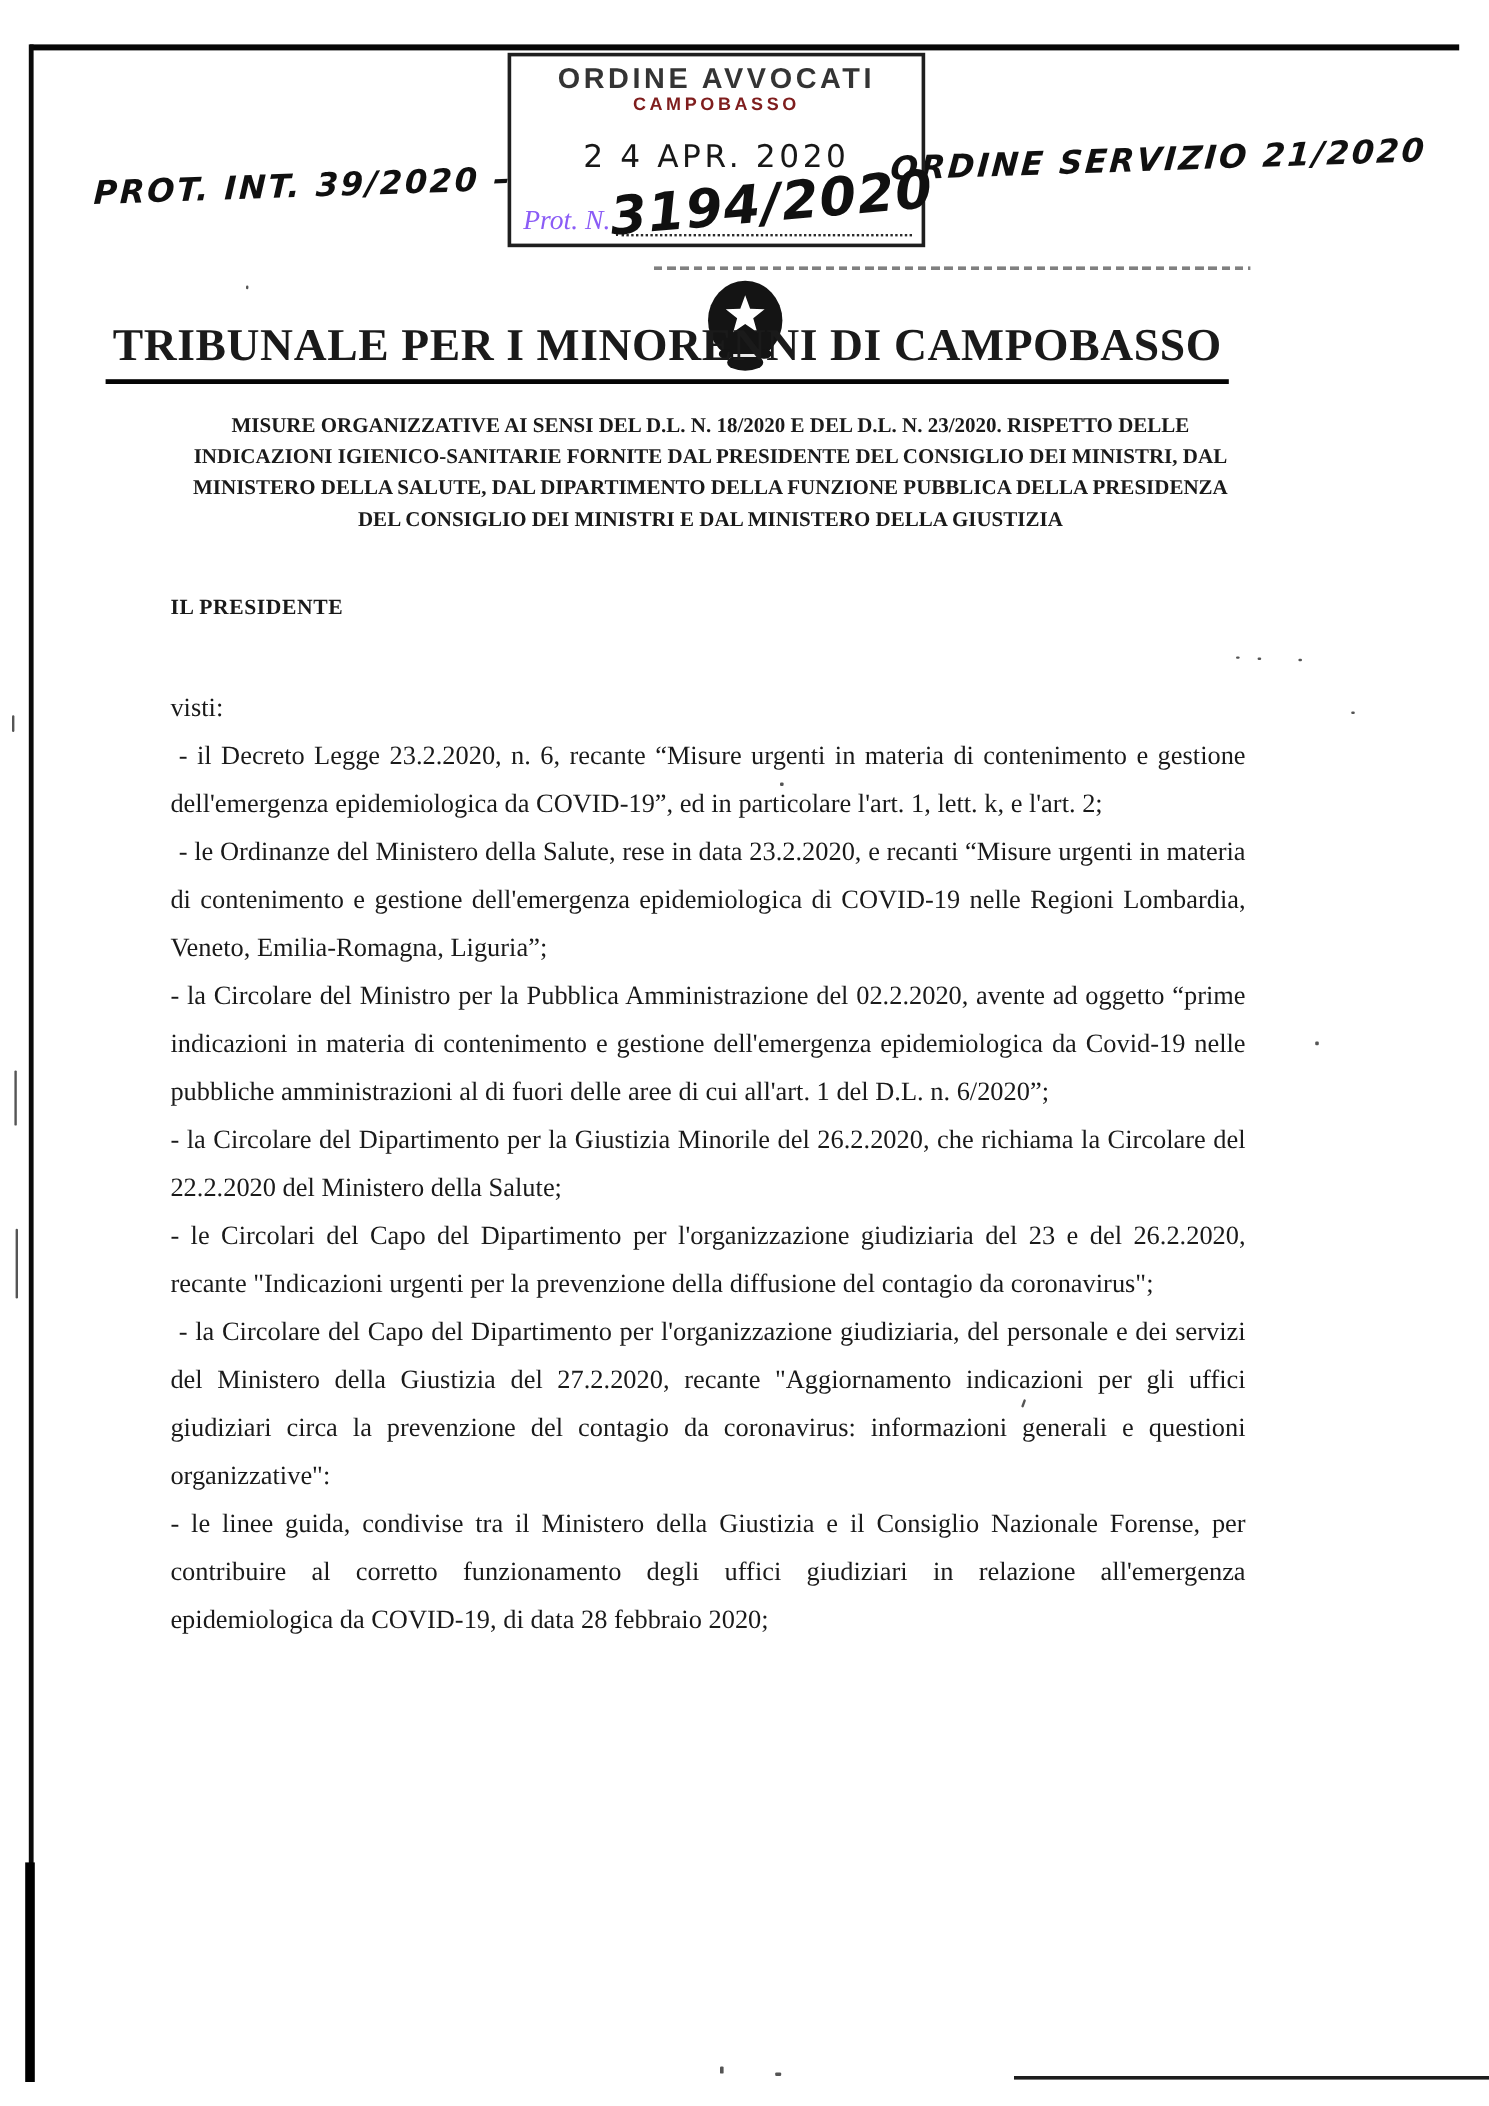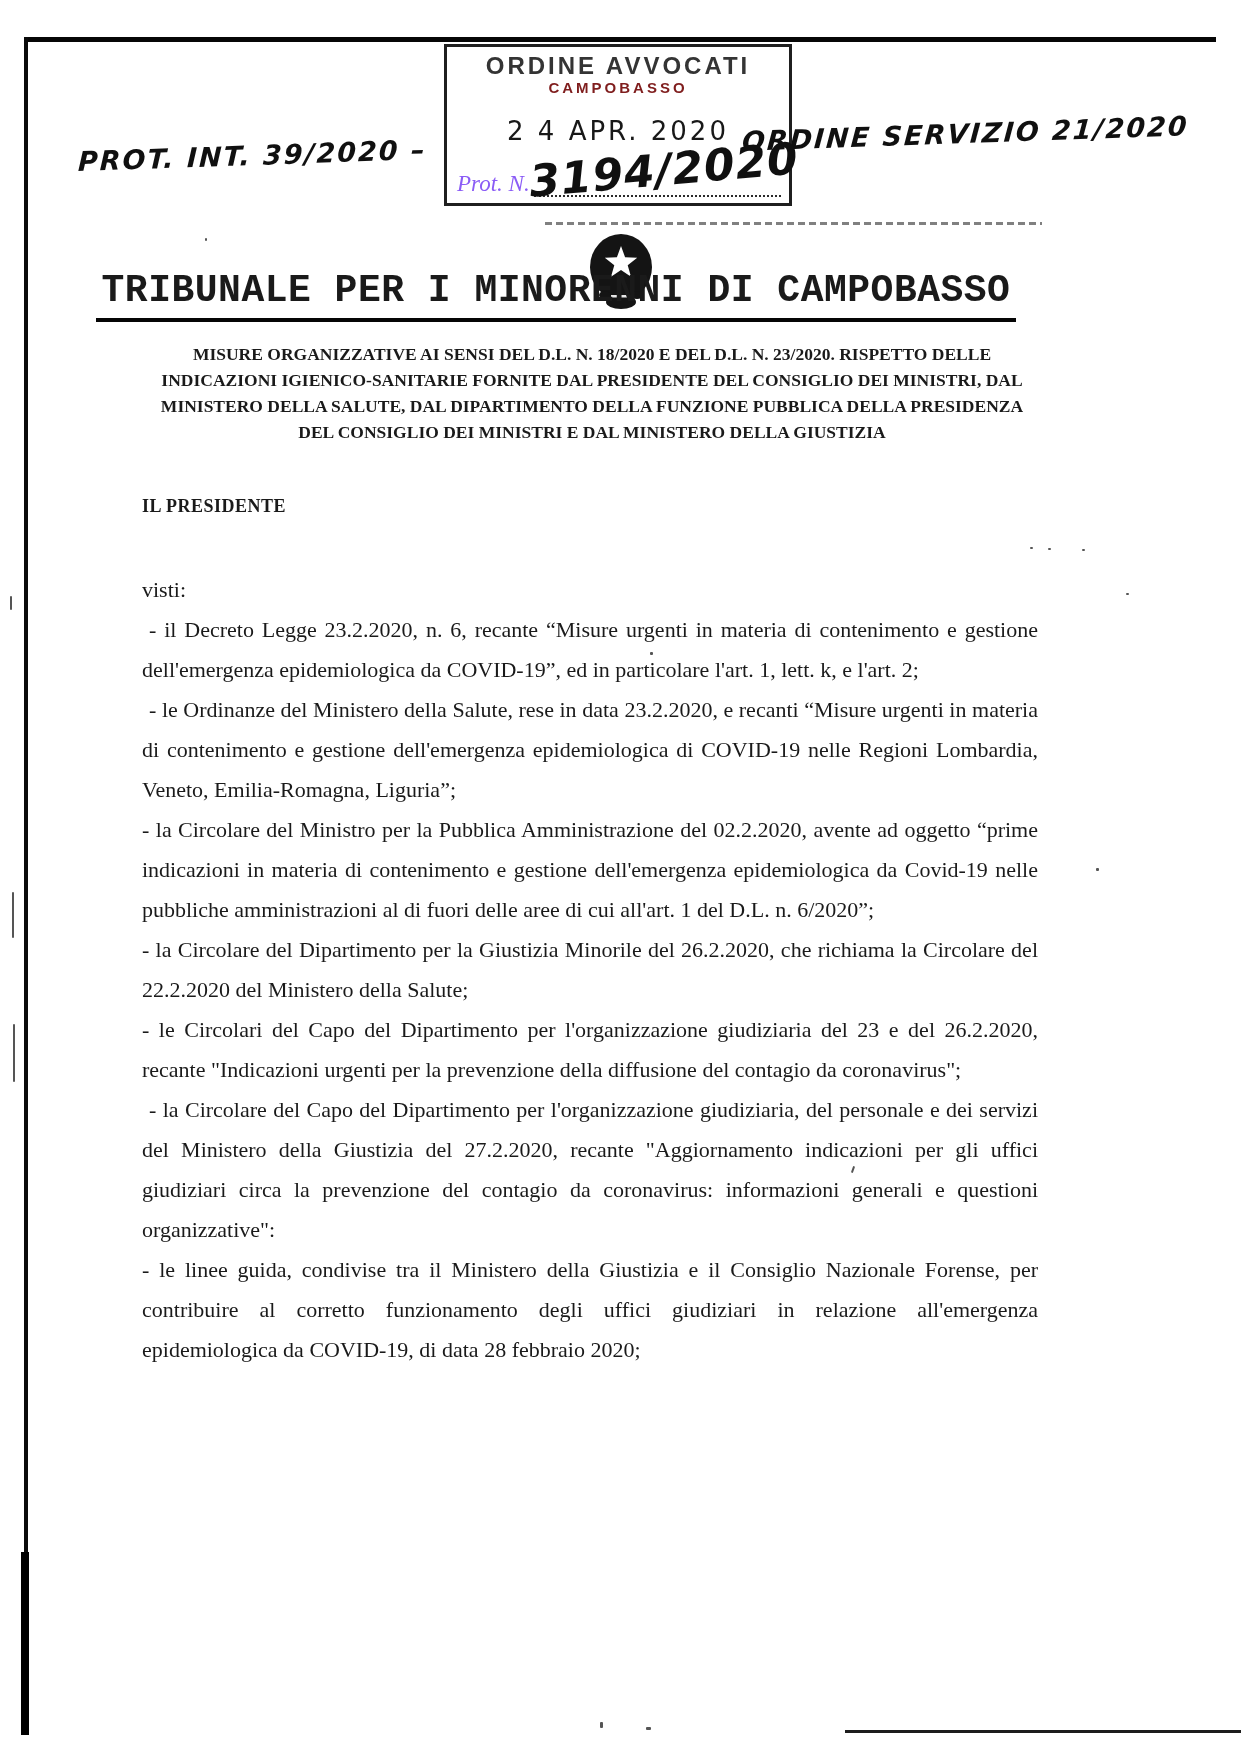--- a/index.html
+++ b/index.html
@@ -12,37 +12,37 @@
   .bottom-line{position:absolute;left:845px;top:1730px;width:396px;height:3px;background:#1d1d1d;}
   .scuff-line{position:absolute;left:545px;top:222px;width:497px;height:3px;opacity:.65;
       background:repeating-linear-gradient(90deg,#3c3c3c 0 7px,transparent 7px 11px);}
   
   .hand{font-family:"DejaVu Sans",sans-serif;font-style:italic;font-weight:600;color:#101010;white-space:nowrap;}
   .hw-prot{position:absolute;left:78px;top:140px;font-size:27px;letter-spacing:2px;
       transform:rotate(-2deg) skewX(-4deg);}
   .hw-ordine{position:absolute;left:742px;top:118px;font-size:27px;letter-spacing:2px;
       transform:rotate(-2deg) skewX(-6deg);}
   
-  .stamp{position:absolute;left:444px;top:44px;width:348px;height:162px;border:3px solid #1f1f1f;
+  .stamp{position:absolute;left:423px;top:44px;width:348px;height:162px;border:3px solid #1f1f1f;
       box-sizing:border-box;font-family:"Liberation Sans",sans-serif;text-align:center;}
   .stamp-org{margin-top:5px;font-size:24px;font-weight:600;letter-spacing:3px;color:#343434;}
   .stamp-city{font-size:15px;font-weight:600;letter-spacing:3px;color:#7f1d1d;margin-top:-1px;}
   .stamp-date{margin-top:20px;font-family:"DejaVu Sans",sans-serif;font-size:26px;font-weight:400;
       letter-spacing:3px;color:#181818;}
   .stamp-prot-row{position:absolute;left:10px;right:8px;bottom:6px;display:flex;align-items:flex-end;}
   .stamp-prot-label{font-family:"Liberation Serif",serif;font-style:italic;font-size:23px;color:#8b5cf6;text-align:right;}
   .stamp-dots{flex:1;border-bottom:2px dotted #2a2a2a;height:14px;margin-left:4px;}
   .stamp-number{position:absolute;left:82px;bottom:8px;font-size:44px;letter-spacing:1px;
       transform:rotate(-5deg);}
   
   .emblem{position:absolute;left:584px;top:231px;width:74px;height:80px;}
   
   .title{position:absolute;left:66px;top:266px;width:980px;text-align:center;
       font-size:38px;font-weight:600;letter-spacing:.5px;}
-  .title span{display:inline-block;border-bottom:4px solid #050505;padding:0 6px 6px 6px;font-family:Liberation Mono, monospace;}
+  .title span{display:inline-block;border-bottom:4px solid #050505;padding:0 6px 6px 6px;}
   .subtitle{position:absolute;left:142px;top:341px;width:900px;text-align:center;
       font-size:17.5px;font-weight:700;line-height:26px;}
   .heading{position:absolute;left:142px;top:496px;width:900px;
       font-size:18px;font-weight:700;letter-spacing:.5px;}
   .body-text{position:absolute;left:142px;top:570px;width:896px;font-size:22px;line-height:40px;
       text-align:justify;}
   .body-text p{margin:0;}
   .body-text .lead{text-align:left;}
   .p-indent{text-indent:7px;}
   

